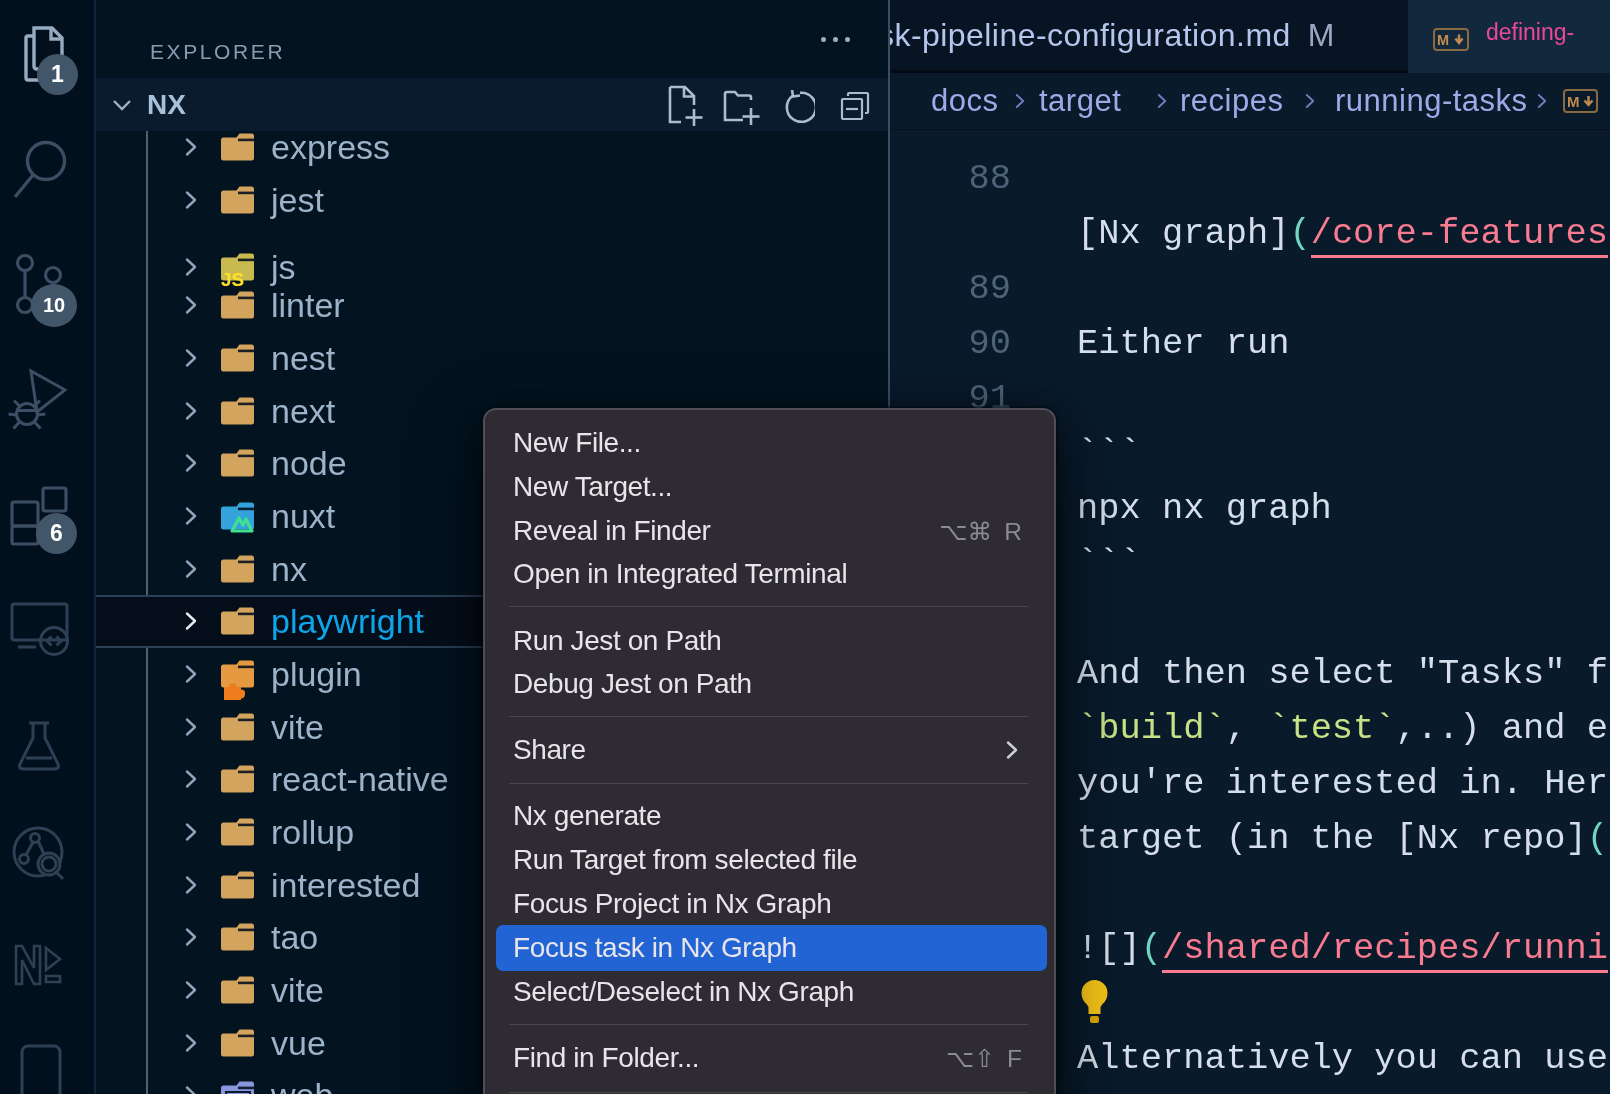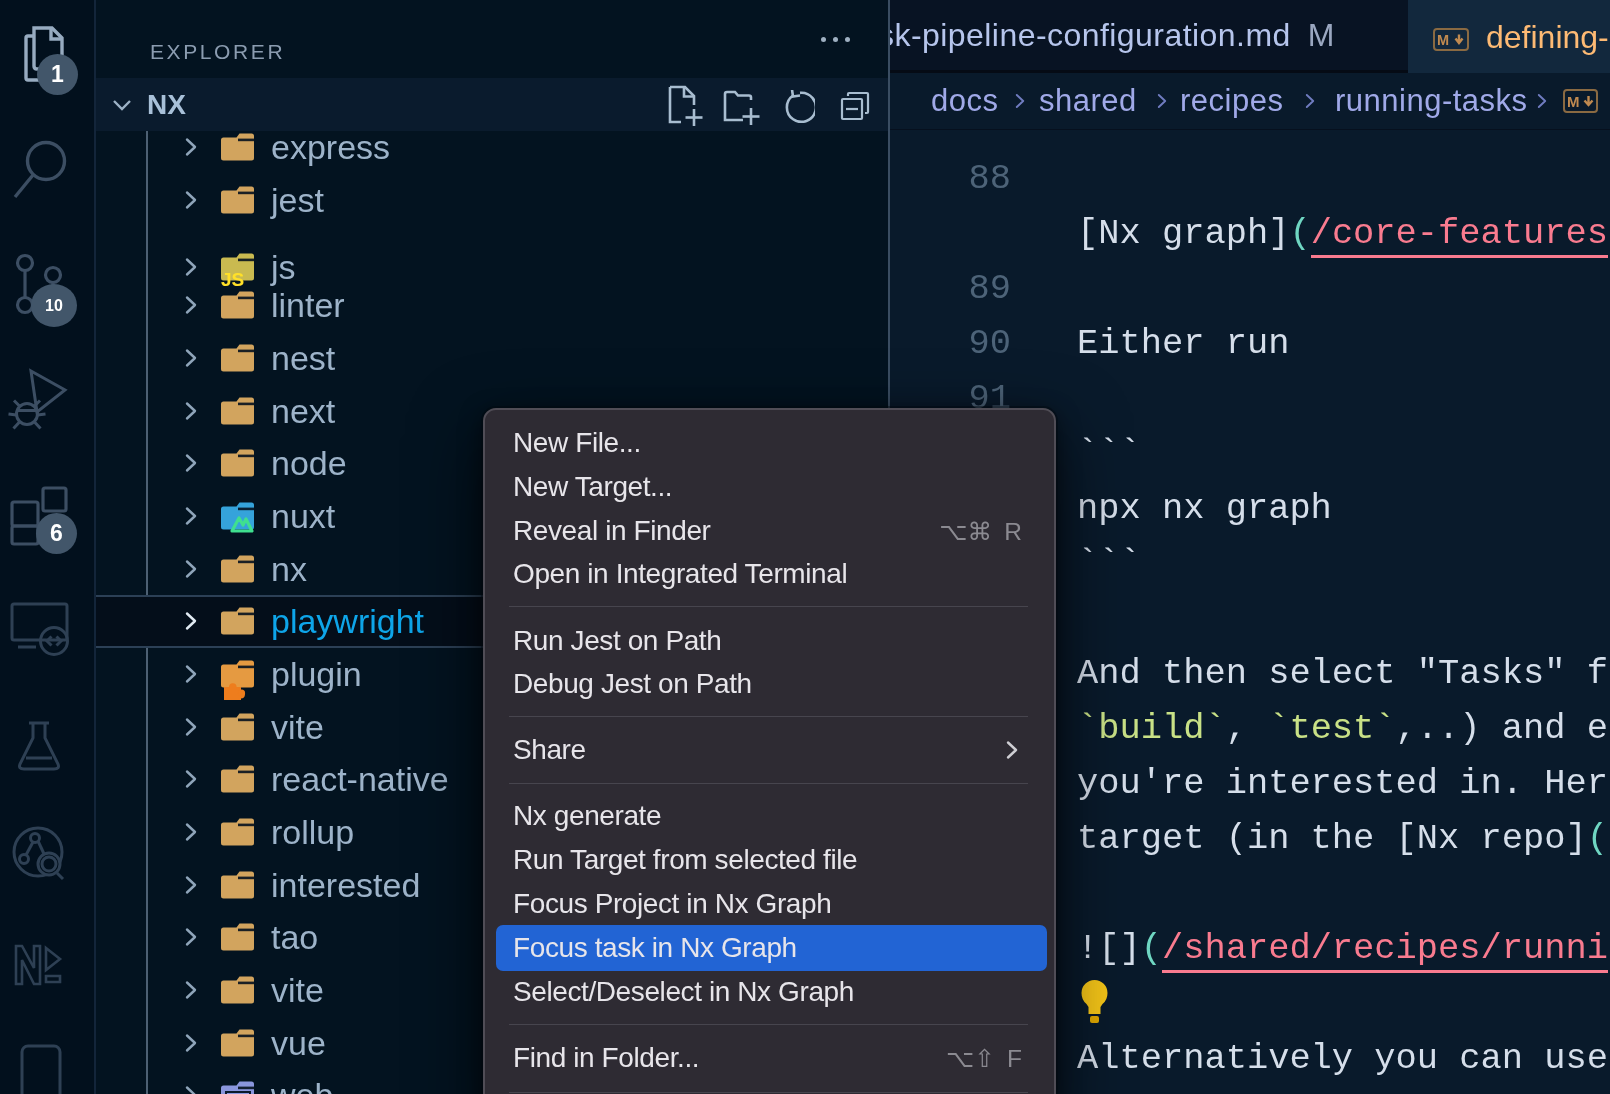--- a/index.html
+++ b/index.html
@@ -25,21 +25,21 @@
   .treerow.sel { background:#040e1a; border-top:2px solid #2c4056; border-bottom:2px solid #2c4056; }
   .treerow.sel .lbl { color:#0ea5e9; }
 
   #editor { position:absolute; left:890px; top:0; width:720px; height:1094px; background:#091a2b; }
   #edge { position:absolute; left:888px; top:0; width:2px; height:1094px; background:#3a4d62; }
   #tabbar { position:absolute; left:0; top:0; width:720px; height:73px; background:#081323; border-bottom:3px solid #050b15; }
   #tab1 { position:absolute; left:0; top:0; width:518px; height:70px; overflow:hidden; }
   #tab1 .t { position:absolute; left:-12px; top:17px; font-size:32px; letter-spacing:0.45px; color:#b6c5ec; white-space:pre; }
   #tab1 .m { color:#9aa7c0; margin-left:17px; }
   #tab2 { position:absolute; left:518px; top:0; width:202px; height:73px; background:#12283d; overflow:hidden; }
-  #tab2 .t { position:absolute; left:78px; top:19px; font-size:32px; color:#fdba74; white-space:pre; }
+  #tab2 .t { position:absolute; left:78px; top:19px; font-size:23px; color:#ec4899; white-space:pre; }
   #crumbs { position:absolute; left:0; top:73px; width:720px; height:57px; border-bottom:1px solid #06101e; }
   .crumb { position:absolute; top:50%; transform:translateY(-50%); font-size:31px; letter-spacing:0.5px; color:#a0a9e8; white-space:pre; }
   .csep { position:absolute; top:50%; transform:translateY(-50%); fill:none; }
 
   #code { position:absolute; left:0; top:130px; width:720px; height:964px; font-family:"Liberation Mono",monospace; font-size:35.4px; overflow:hidden; }
   .cl { position:absolute; white-space:pre; color:#d5deea; height:55px; line-height:55px; }
   .num { left:0; width:121px; color:#4d6378; text-align:right; }
   .teal { color:#6fd6c2; }
   .plink { color:#f97b8f; border-bottom:3px solid #f97b8f; padding-bottom:1px; }
   .grn { color:#c9e186; }
@@ -78,21 +78,21 @@
 <circle cx="36" cy="25" r="18.5"></circle>
         <line x1="23" y1="39" x2="5" y2="61"></line>
       </svg>
 <svg class="abs" style="left:12px;top:249px" width="56" height="70" viewBox="0 0 56 70" fill="none" stroke="#3c4e63" stroke-width="3.2">
 <circle cx="13" cy="14" r="7.5"></circle>
         <circle cx="41" cy="26" r="7.5"></circle>
         <circle cx="13" cy="56" r="7.5"></circle>
 <line x1="13" y1="22" x2="13" y2="48"></line>
         <path d="M41,34 Q41,47 22,51"></path>
       </svg>
-<div class="badge" style="left:31px;top:284px;width:46px;height:43px;font-size:16px">10</div>
+<div class="badge" style="left:31px;top:284px;width:46px;height:43px;font-size:20px">10</div>
 <svg class="abs" style="left:6px;top:366px" width="70" height="66" viewBox="0 0 70 66" fill="none" stroke="#3c4e63" stroke-width="3">
 <path d="M25,5 L59,24 L31,46 Z"></path>
 <circle cx="21" cy="48" r="10.5"></circle>
 <line x1="11" y1="44.5" x2="31" y2="44.5"></line>
 <path d="M13.5,40 L8,34.5 M28.5,40 L34,34.5 M10.5,49 L2.5,48 M31.5,49 L39.5,48 M13.5,56 L7.5,62.5 M28.5,56 L34.5,62.5"></path>
 </svg>
 <svg class="abs" style="left:10px;top:486px" width="60" height="70" viewBox="0 0 60 70" fill="none" stroke="#3c4e63" stroke-width="3.2">
 <rect x="2" y="16" width="26" height="24" rx="2"></rect>
         <rect x="2" y="40" width="26" height="18" rx="2"></rect>
 <rect x="33" y="2" width="23" height="23" rx="2"></rect>
@@ -358,21 +358,21 @@
 <path d="M26,6.5 L26,14 M22.5,10.5 L26,15 L29.5,10.5" stroke="#c08a50" stroke-width="2.4" fill="none"></path>
           </svg>
           <span class="t">defining-</span>
         </div>
     </div>
     <div id="crumbs">
 <span class="crumb" style="left:41px">docs</span>
 <svg class="csep" style="left:122px" width="16" height="20" viewBox="0 0 20 22" stroke="#707cc0">
           <use href="#chevR"></use>
         </svg>
-<span class="crumb" style="left:149px">shared</span>
+<span class="crumb" style="left:149px">target</span>
 <svg class="csep" style="left:264px" width="16" height="20" viewBox="0 0 20 22" stroke="#707cc0">
           <use href="#chevR"></use>
         </svg>
 <span class="crumb" style="left:290px">recipes</span>
 <svg class="csep" style="left:412px" width="16" height="20" viewBox="0 0 20 22" stroke="#707cc0">
           <use href="#chevR"></use>
         </svg>
 <span class="crumb" style="left:445px">running-tasks</span>
 <svg class="csep" style="left:644px" width="16" height="20" viewBox="0 0 20 22" stroke="#707cc0">
           <use href="#chevR"></use>

